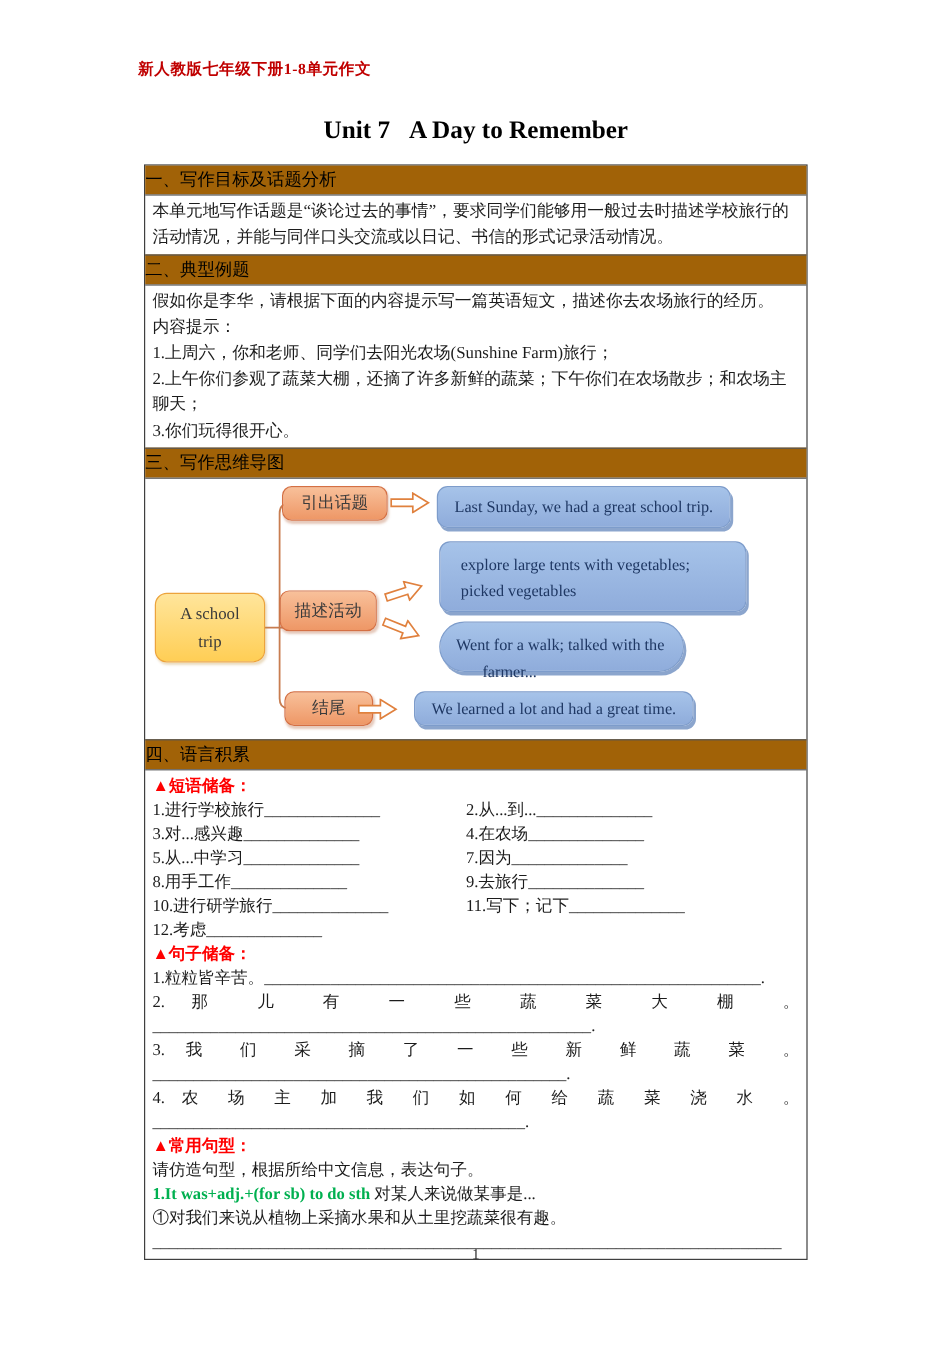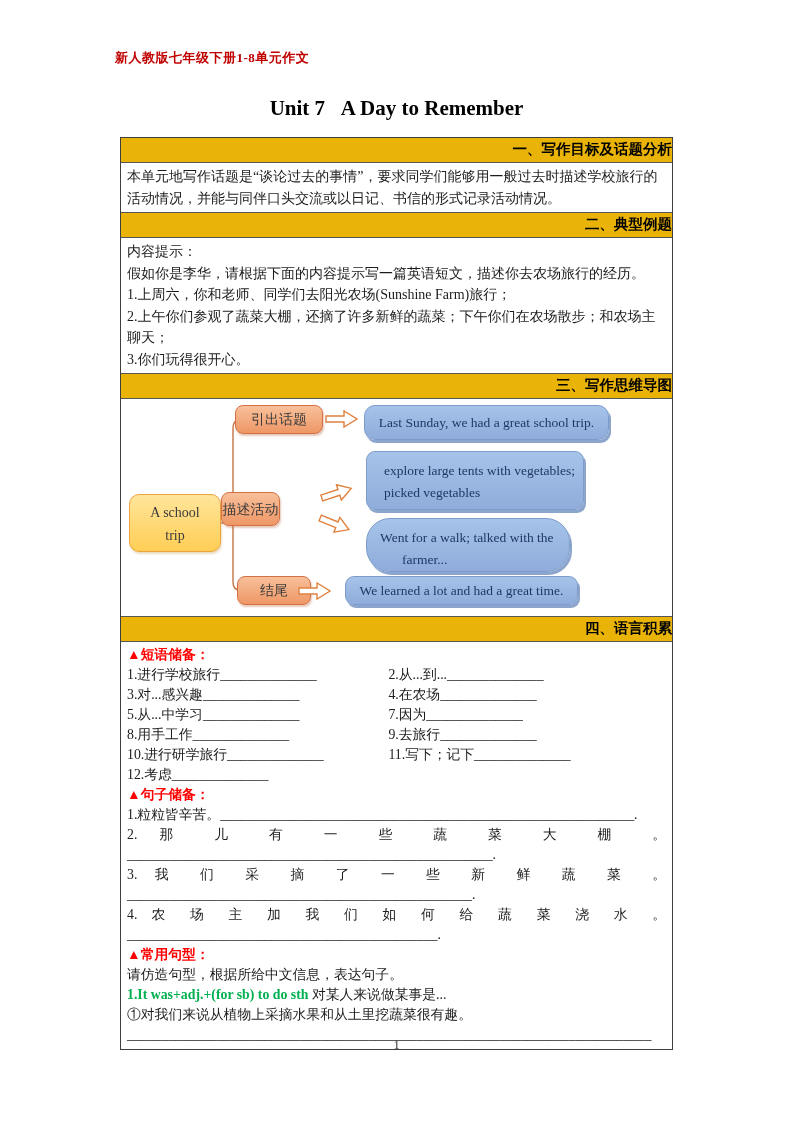--- a/index.html
+++ b/index.html
@@ -13,21 +13,21 @@
   }
   .doc-title{
     position:absolute;left:0;top:96px;width:100%;text-align:center;
     font-size:21px;font-weight:bold;color:#000;
   }
   .doc-table{
     position:absolute;left:120px;top:137px;width:551px;
     border:1.5px solid #3f3f3f;background:#fff;
   }
   .th{
-    background:#eab308;font-weight:bold;text-align:right;
+    background:#a16207;font-weight:normal;text-align:left;
     font-size:14.5px;padding:2px 0 3px 0;border-top:1px solid #565656;color:#000;
   }
   .th:first-child{border-top:none;}
   .td{
     border-top:1px solid #565656;padding:3px 6px;font-size:14px;line-height:21.5px;
   }
   .td p{margin:0;}
   .s4{line-height:20px;font-size:13.8px;padding:3px 6px 4px 6px;}
   .red{color:#ff0000;font-weight:bold;}
   .green{color:#00b050;font-weight:bold;font-family:"Liberation Serif","DejaVu Serif",serif;}
@@ -46,30 +46,30 @@
     background:linear-gradient(180deg,#ffe59b 0%,#ffce55 100%);
     border:1.5px solid #eca33c;text-align:center;font-size:14px;color:#3b3b3b;
     padding-top:6px;line-height:23px;box-shadow:1px 2px 2px rgba(190,140,50,.3);
   }
   .mm-branch{
     background:linear-gradient(180deg,#f8c09a 0%,#ee9766 100%);
     border:1px solid #d47044;border-radius:8px;text-align:center;
     font-size:14px;color:#3b3b3b;box-shadow:1px 2px 2px rgba(180,100,60,.35);
   }
   .mm-b1{left:114px;top:6px;width:88px;height:29px;line-height:28px;}
-  .mm-b2{left:100px;top:93px;width:59px;height:34px;line-height:33px;}
+  .mm-b2{left:112px;top:93px;width:81px;height:34px;line-height:33px;}
   .mm-b3{left:116px;top:177px;width:74px;height:29px;line-height:28px;}
   .mm-content{
     background:linear-gradient(180deg,#a6c3e9 0%,#8facdb 100%);
     border:1px solid #7d9ccb;border-radius:9px;color:#1f3864;
     font-size:13.5px;box-shadow:2px 3px 0 #8ba5cd;
   }
-  .mm-c1{left:243px;top:6px;width:245px;height:35px;line-height:34px;text-align:center;border-radius:11px;}
-  .mm-c2{left:245px;top:52px;width:218px;height:59px;padding:8px 0 0 17px;line-height:22px;}
-  .mm-c3{left:245px;top:119px;width:204px;height:54px;padding:8px 8px 0 13px;line-height:22px;border-radius:24px;}
+  .mm-c1{left:243px;top:6px;width:245px;height:35px;line-height:34px;text-align:center;}
+  .mm-c2{left:245px;top:52px;width:256px;height:59px;padding:8px 0 0 17px;line-height:22px;}
+  .mm-c3{left:245px;top:119px;width:204px;height:42px;padding:8px 8px 0 13px;line-height:22px;border-radius:24px;}
   .mm-c3 .l2{padding-left:22px;}
   .mm-c4{left:224px;top:177px;width:233px;height:29px;line-height:28px;text-align:center;}
   .mm-arrow{position:absolute;}
   .connector{position:absolute;left:0;top:0;}
   .page-num{
     position:absolute;top:1038px;left:0;width:100%;text-align:center;
     font-size:12.5px;color:#333;
   }
 </style>
 </head>
@@ -82,22 +82,22 @@
 
   <div class="doc-table">
 
     <div class="th">一、写作目标及话题分析</div>
     <div class="td">
       <p>本单元地写作话题是“谈论过去的事情”，要求同学们能够用一般过去时描述学校旅行的活动情况，并能与同伴口头交流或以日记、书信的形式记录活动情况。</p>
     </div>
 
     <div class="th">二、典型例题</div>
     <div class="td">
+      <p>假如你是李华，请根据下面的内容提示写一篇英语短文，描述你去农场旅行的经历。</p>
       <p>内容提示：</p>
-      <p>假如你是李华，请根据下面的内容提示写一篇英语短文，描述你去农场旅行的经历。</p>
       <p>1.上周六，你和老师、同学们去阳光农场(Sunshine Farm)旅行；</p>
       <p>2.上午你们参观了蔬菜大棚，还摘了许多新鲜的蔬菜；下午你们在农场散步；和农场主聊天；</p>
       <p>3.你们玩得很开心。</p>
     </div>
 
     <div class="th">三、写作思维导图</div>
     <div class="td mindmap">
 
       <svg class="connector" width="551" height="217" viewBox="0 0 551 217">
         <path d="M100 124 L117 124" stroke="#c87d50" stroke-width="1.5" fill="none" stroke-linecap="round"></path>

